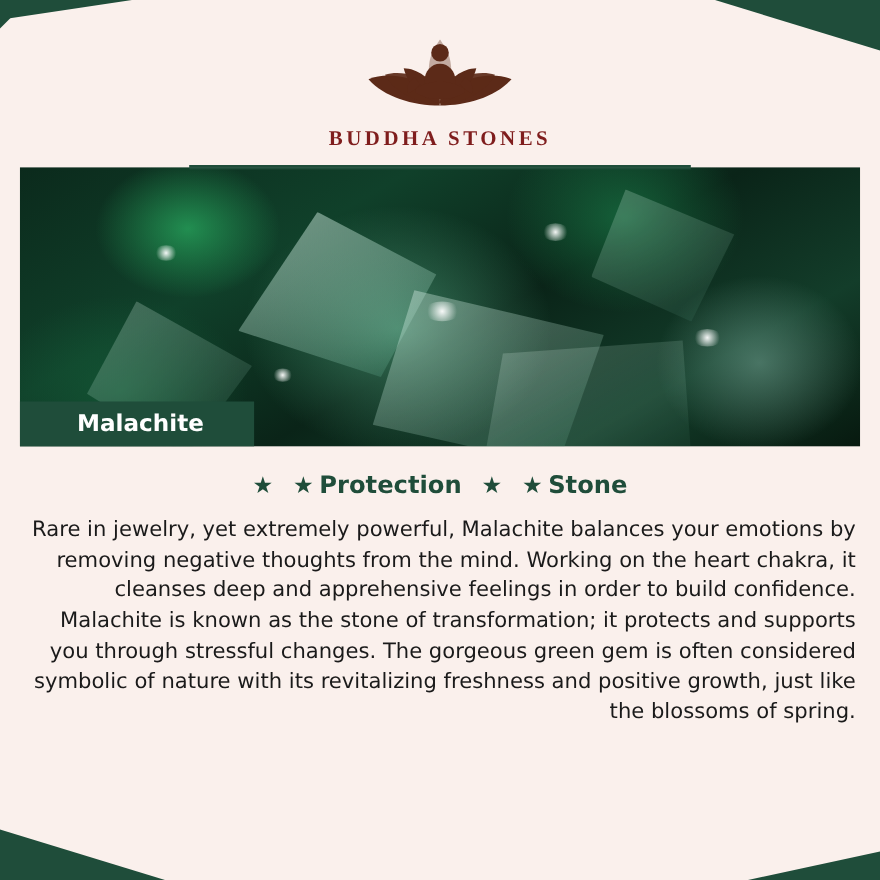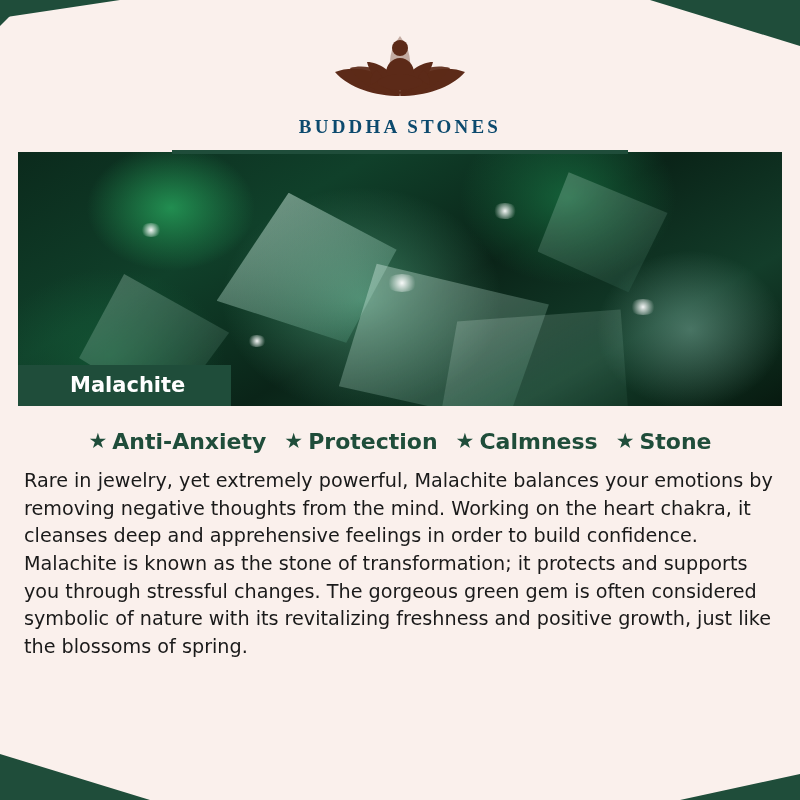--- a/index.html
+++ b/index.html
@@ -66,21 +66,21 @@
     width: 190px;
     height: 92px;
     margin: 0 auto;
     display: block;
   }
   .brand-name {
     margin-top: 2px;
     font-size: 19px;
     letter-spacing: 3.2px;
     font-weight: bold;
-    color: #0c4a6e;
+    color: #7f1d1d;
     font-family: "Liberation Serif", serif;
   }
 
   
   .title-band {
     position: relative;
     margin: 14px 0 0 0;
     text-align: center;
     z-index: 3;
   }
@@ -179,21 +179,21 @@
   }
 
   
   .body-copy {
     position: relative;
     margin: 13px 22px 0 24px;
     font-size: 19.2px;
     line-height: 1.44;
     color: #1a1a1a;
     font-family: "DejaVu Sans", sans-serif;
-    text-align: left;
+    text-align: right;
     z-index: 3;
   }
 </style>
 </head>
 <body>
 
 <div class="page">
 
   <div class="corner corner-tl"></div>
   <div class="corner corner-tl2"></div>
@@ -242,29 +242,27 @@
       <div class="sparkle" style="left:48%;top:48%;width:34px;height:18px;"></div>
       <div class="sparkle" style="left:80%;top:58%;width:28px;height:16px;"></div>
       <div class="sparkle" style="left:30%;top:72%;width:20px;height:12px;"></div>
     </div>
     <div class="photo-caption">Malachite</div>
   </div>
 
   <div class="benefits">
     <div class="benefit">
       <span class="star">★</span>
-      <span>Anti-Anxiety</span>
     </div>
     <div class="benefit">
       <span class="star">★</span>
       <span>Protection</span>
     </div>
     <div class="benefit">
       <span class="star">★</span>
-      <span>Calmness</span>
     </div>
     <div class="benefit">
       <span class="star">★</span>
       <span>Stone</span>
     </div>
   </div>
 
   <div class="body-copy">Rare in jewelry, yet extremely powerful, Malachite balances your emotions by removing negative thoughts from the mind. Working on the heart chakra, it cleanses deep and apprehensive feelings in order to build confidence. Malachite is known as the stone of transformation; it protects and supports you through stressful changes. The gorgeous green gem is often considered symbolic of nature with its revitalizing freshness and positive growth, just like the blossoms of spring.</div>
 
 </div>

